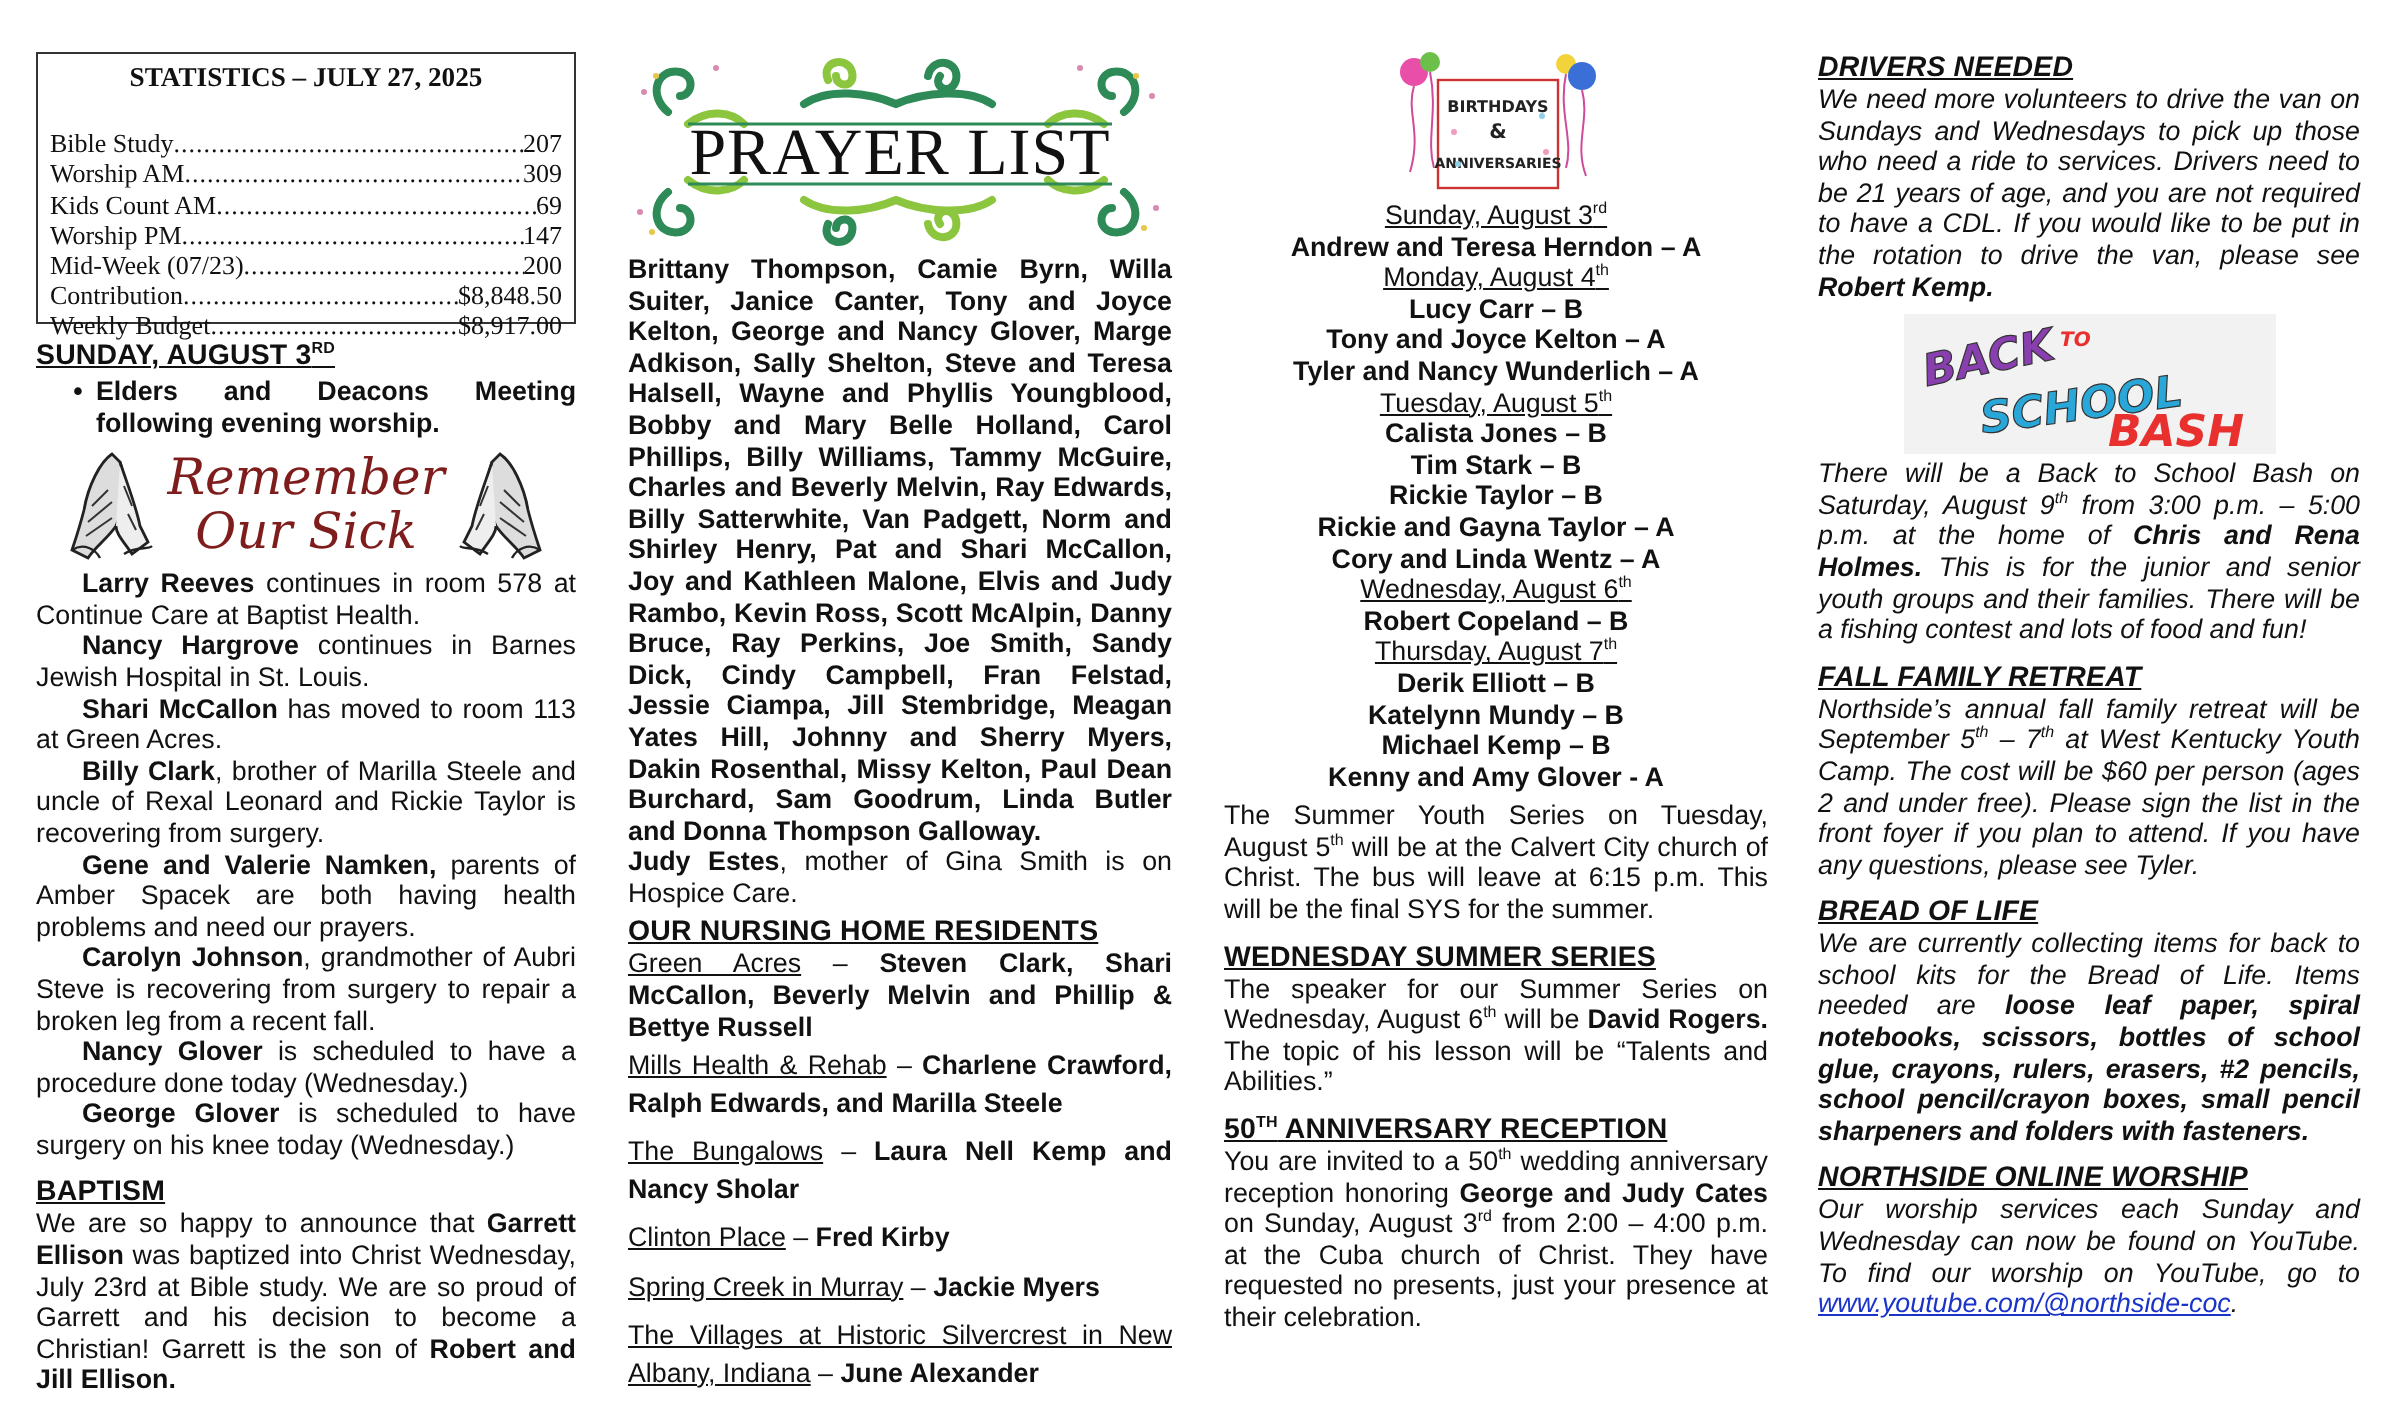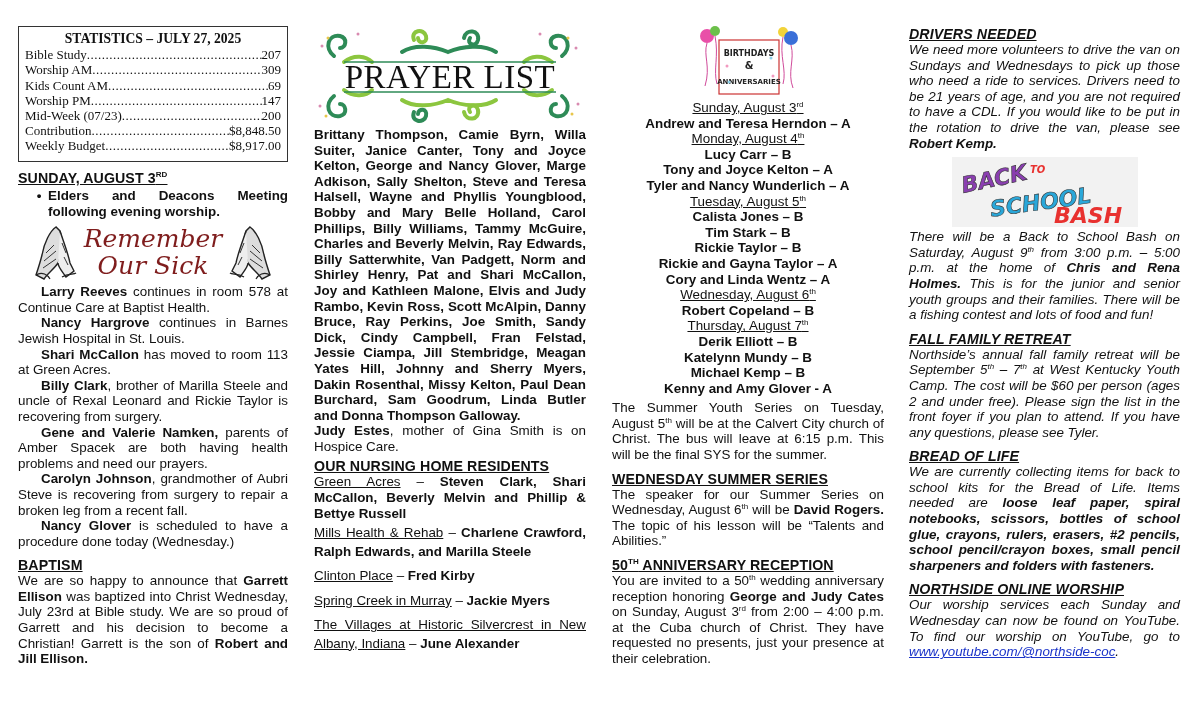--- a/index.html
+++ b/index.html
@@ -12,21 +12,21 @@
   #col4 { left: 909px; width: 271px; font-style: italic; }
   .just { text-align: justify; }
   .indent { text-indent: 23px; }
   b, .b { font-weight: bold; }
   .h { font-weight: bold; text-decoration: underline; font-size: 14.2px; line-height: 16px; letter-spacing: 0.1px; }
   sup { font-size: 8px; line-height: 0; vertical-align: super; }
   .u { text-decoration: underline; }
 
   
   .stats { border: 1.3px solid #333; padding: 4px 6px 3px 6px; font-family: "Liberation Serif", serif; font-size: 13px; line-height: 15.2px; height: 136px; }
-  .stats-title { text-align: center; font-weight: bold; font-size: 13.6px; margin-bottom: 1px; }
+  .stats-title { text-align: center; font-weight: bold; font-size: 13.6px; margin-bottom: 18px; }
   .stat-row { display: flex; }
   .stat-row .lbl { white-space: nowrap; }
   .stat-row .dots { flex: 1; overflow: hidden; white-space: nowrap; }
   .stat-row .dots::after { content: "................................................................................................................"; letter-spacing: 0.5px; }
   .stat-row .val { white-space: nowrap; }
 
   .bullet { display: flex; font-weight: bold; margin: 2px 0 0 0; }
   .bullet .dot { width: 30px; text-align: center; flex-shrink: 0; padding-left: 12px; }
   .bullet .txt { flex: 1; text-align: justify; }
 
@@ -118,20 +118,21 @@
   </div>
 
   <div>
     <p class="just indent"><b>Larry Reeves</b><span> continues in room 578 at Continue Care at Baptist Health.</span></p>
     <p class="just indent"><b>Nancy Hargrove</b><span> continues in Barnes Jewish Hospital in St. Louis.</span></p>
     <p class="just indent"><b>Shari McCallon</b><span> has moved to room 113 at Green Acres.</span></p>
     <p class="just indent"><b>Billy Clark</b><span>, brother of Marilla Steele and uncle of Rexal Leonard and Rickie Taylor is recovering from surgery.</span></p>
     <p class="just indent"><b>Gene and Valerie Namken,</b><span> parents of Amber Spacek are both having health problems and need our prayers.</span></p>
     <p class="just indent"><b>Carolyn Johnson</b><span>, grandmother of Aubri Steve is recovering from surgery to repair a broken leg from a recent fall.</span></p>
     <p class="just indent"><b>Nancy Glover</b><span> is scheduled to have a procedure done today (Wednesday.)</span></p>
+    <p class="just indent"><b>George Glover</b><span> is scheduled to have surgery on his knee today (Wednesday.)</span></p>
   </div>
 
   <div class="gap"></div>
   <div class="h">BAPTISM</div>
   <p class="just"><span>We are so happy to announce that </span><b>Garrett Ellison</b><span> was baptized into Christ Wednesday, July 23rd at Bible study. We are so proud of Garrett and his decision to become a Christian! Garrett is the son of </span><b>Robert and Jill Ellison.</b></p>
 </div>
 
 <div class="col" id="col2">
   <div class="prayer-banner">
     <svg viewBox="0 0 272 98">
@@ -172,20 +173,21 @@
   </div>
 
   <p class="just b">Brittany Thompson, Camie Byrn, Willa Suiter, Janice Canter, Tony and Joyce Kelton, George and Nancy Glover, Marge Adkison, Sally Shelton, Steve and Teresa Halsell, Wayne and Phyllis Youngblood, Bobby and Mary Belle Holland, Carol Phillips, Billy Williams, Tammy McGuire, Charles and Beverly Melvin, Ray Edwards, Billy Satterwhite, Van Padgett, Norm and Shirley Henry, Pat and Shari McCallon, Joy and Kathleen Malone, Elvis and Judy Rambo, Kevin Ross, Scott McAlpin, Danny Bruce, Ray Perkins, Joe Smith, Sandy Dick, Cindy Campbell, Fran Felstad, Jessie Ciampa, Jill Stembridge, Meagan Yates Hill, Johnny and Sherry Myers, Dakin Rosenthal, Missy Kelton, Paul Dean Burchard, Sam Goodrum, Linda Butler and Donna Thompson Galloway.</p>
   <p class="just"><b>Judy Estes</b><span>, mother of Gina Smith is on Hospice Care.</span></p>
 
   <div class="gap-s"></div>
   <div class="h">OUR NURSING HOME RESIDENTS</div>
   <div>
     <p class="just nh-row" style="line-height:15.6px;margin-bottom:3px"><span class="u">Green Acres</span><span> – </span><b>Steven Clark, Shari McCallon, Beverly Melvin and Phillip &amp; Bettye Russell</b></p>
     <p class="just nh-row"><span class="u">Mills Health &amp; Rehab</span><span> – </span><b>Charlene Crawford, Ralph Edwards, and Marilla Steele</b></p>
+    <p class="just nh-row"><span class="u">The Bungalows</span><span> – </span><b>Laura Nell Kemp and Nancy Sholar</b></p>
     <p class="just nh-row"><span class="u">Clinton Place</span><span> – </span><b>Fred Kirby</b></p>
     <p class="just nh-row"><span class="u">Spring Creek in Murray</span><span> – </span><b>Jackie Myers</b></p>
     <p class="just nh-row"><span class="u">The Villages at Historic Silvercrest in New Albany, Indiana</span><span> – </span><b>June Alexander</b></p>
   </div>
 </div>
 
 <div class="col" id="col3">
   <div class="bday-banner">
     <svg viewBox="0 0 110 72" width="110" height="72">
       <circle cx="14" cy="10" r="7" fill="#e94fa8"></circle>

